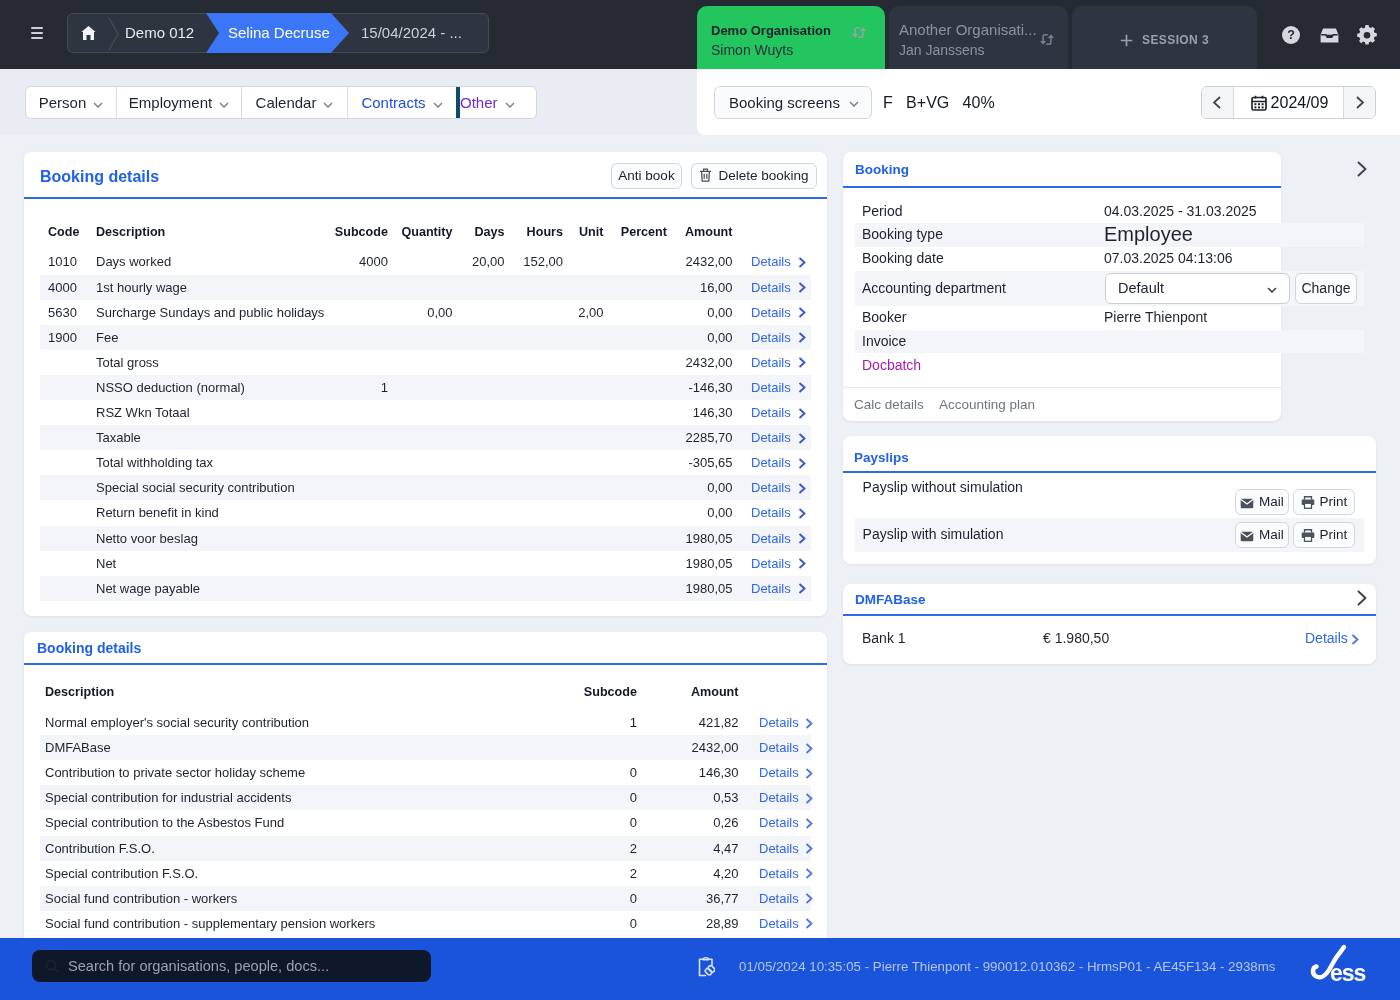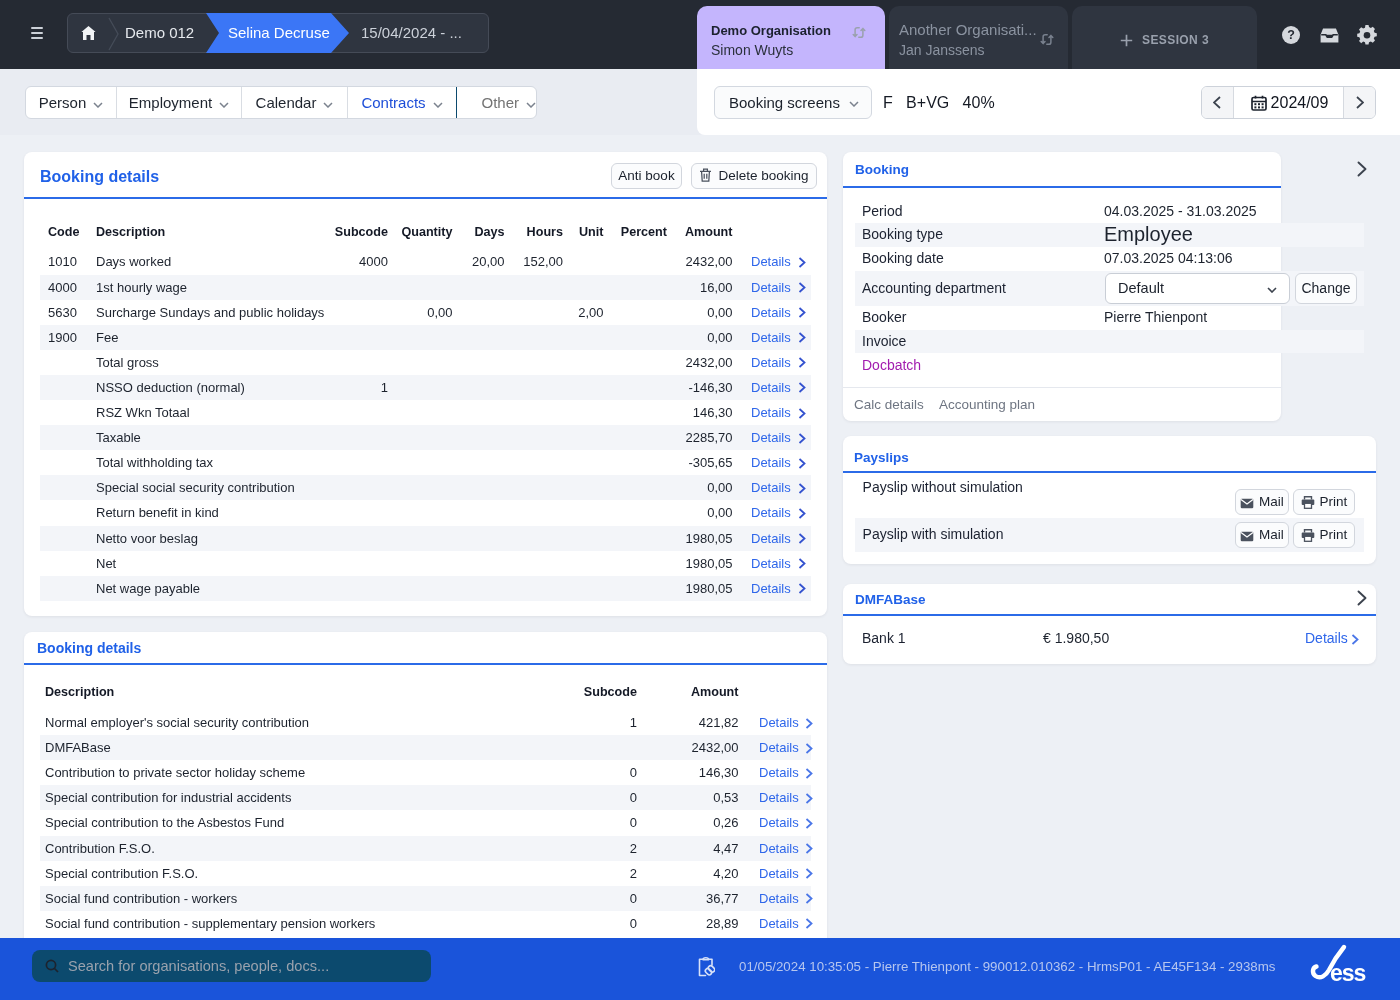--- a/index.html
+++ b/index.html
@@ -44,21 +44,21 @@
 <svg style="position:absolute;left:39px;top:3px" width="14" height="34" viewBox="0 0 14 34">
       <path d="M2 1 L11 17 L2 33" stroke="#454c58" stroke-width="1.3" fill="none"></path>
     </svg>
 <span class="crumbtx" style="left:57px">Demo 012</span>
 <svg style="position:absolute;left:137px;top:-1px" width="146" height="40" viewBox="0 0 146 40">
       <path d="M1 0 L126 0 L144 20 L126 40 L1 40 L14 20 Z" fill="#3b76f6"></path>
     </svg>
 <span class="crumbtx" style="left:160px;color:#fff">Selina Decruse</span>
 <span class="crumbtx" style="left:293px;color:#ccd1d9">15/04/2024 - ...</span>
 </div>
-<div class="abs tab" style="left:697px;top:6px;width:188px;height:63px;background:#c4b5fd">
+<div class="abs tab" style="left:697px;top:6px;width:188px;height:63px;background:#22c55e">
     <div class="tabtx1">Demo Organisation</div>
     <div class="tabtx2">Simon Wuyts</div>
     <svg style="position:absolute;right:19px;top:20px" width="14" height="13" viewBox="0 0 14 13">
       <g stroke="#9aa1ad" stroke-width="1.5" fill="none" stroke-linecap="round" stroke-linejoin="round">
         <path d="M7.2 1.7 H5.2 Q3.1 1.7 3.1 3.8 V10.3 M1.2 8.6 L3.1 10.6 L5 8.6"></path>
         <path d="M6.8 11.3 H8.8 Q10.9 11.3 10.9 9.2 V2.7 M9 4.4 L10.9 2.4 L12.8 4.4"></path>
       </g>
     </svg>
   </div>
 <div class="abs tab gtab" style="left:889px;top:6px;width:179px;height:63px;background:#2f3540">
@@ -90,21 +90,21 @@
       </svg></div>
 <div style="border-left:1px solid #d9dde3;width:125px;line-height:31px;text-align:center;font-size:15px;color:#1e242e;white-space:nowrap">Employment<svg style="margin-left:7px" width="10" height="6" viewBox="0 0 10 6">
         <path d="M1 1 L5 5 L9 1" stroke="#7b828e" stroke-width="1.5" fill="none"></path>
       </svg></div>
 <div style="border-left:1px solid #d9dde3;width:106px;line-height:31px;text-align:center;font-size:15px;color:#1e242e;white-space:nowrap">Calendar<svg style="margin-left:7px" width="10" height="6" viewBox="0 0 10 6">
         <path d="M1 1 L5 5 L9 1" stroke="#7b828e" stroke-width="1.5" fill="none"></path>
       </svg></div>
 <div style="border-left:1px solid #d9dde3;width:109px;line-height:31px;text-align:center;font-size:15px;color:#1d4ed8;white-space:nowrap">Contracts<svg style="margin-left:7px" width="10" height="6" viewBox="0 0 10 6">
         <path d="M1 1 L5 5 L9 1" stroke="#7b828e" stroke-width="1.5" fill="none"></path>
       </svg></div>
-<div style="border-left:1px solid #0c4a6e;width:80px;line-height:31px;text-align:right;font-size:15px;color:#737373;white-space:nowrap">Other<svg style="margin-left:7px" width="10" height="6" viewBox="0 0 10 6">
+<div style="border-left:4px solid #0c4a6e;width:80px;line-height:31px;text-align:left;font-size:15px;color:#6d28d9;white-space:nowrap">Other<svg style="margin-left:7px" width="10" height="6" viewBox="0 0 10 6">
         <path d="M1 1 L5 5 L9 1" stroke="#7b828e" stroke-width="1.5" fill="none"></path>
       </svg></div>
 </div>
 <div class="abs" style="left:714px;top:86px;width:158px;height:33px;z-index:2;background:#fafbfc;border:1px solid #d3d8e0;border-radius:6px;line-height:31px;font-size:15px;color:#1b212c;padding-left:14px">Booking screens<svg style="position:absolute;right:12px;top:14px" width="10" height="6" viewBox="0 0 10 6">
       <path d="M1 1 L5 5 L9 1" stroke="#7b828e" stroke-width="1.5" fill="none"></path>
     </svg></div>
 <div class="abs" style="left:883px;top:86px;height:33px;line-height:33px;z-index:2;font-size:16px;color:#151a24">F&nbsp;&nbsp;&nbsp;B+VG&nbsp;&nbsp;&nbsp;40%</div>
 <div class="abs" style="left:1201px;top:86px;width:175px;height:33px;z-index:2;background:#fff;border:1px solid #cdd2da;border-radius:6px;display:flex;overflow:hidden">
 <div style="width:32px;background:#f4f5f7;border-right:1px solid #d6dae0;position:relative">
       <svg style="position:absolute;left:11px;top:9px" width="8" height="13" viewBox="0 0 8 13">
@@ -499,21 +499,21 @@
 <div class="row" style="top:43.7px;height:23.6px;line-height:23.6px">
 <span class="cell" style="left:19px;color:#1b2130;font-size:14px">Bank 1</span>
 <span class="cell" style="left:200px;font-size:14px">€ 1.980,50</span>
 <span class="cell" style="left:462px;color:#2e66ea;font-size:13px;font-size:14px">Details</span>
 </div>
 <svg style="position:absolute;left:508px;top:50.5px" width="8" height="11" viewBox="0 0 8 11">
       <path d="M1.5 1 L6.5 5.5 L1.5 10" stroke="#4a76e8" stroke-width="1.8" fill="none"></path>
     </svg>
 </div>
 <div class="abs bottombar">
-<div style="position:absolute;left:32px;top:12px;width:399px;height:32px;background:#0c4a6e;border-radius:8px">
+<div style="position:absolute;left:32px;top:12px;width:399px;height:32px;background:#0f172a;border-radius:8px">
       <svg style="position:absolute;left:13px;top:9px" width="14" height="14" viewBox="0 0 14 14">
         <circle cx="6" cy="6" r="4.6" stroke="#1d232e" stroke-width="1.7" fill="none"></circle>
         <path d="M9.5 9.5 L13 13" stroke="#1d232e" stroke-width="1.7"></path>
       </svg>
       <span style="position:absolute;left:36px;top:0;line-height:32px;font-size:14.6px;color:#9aa2ad;white-space:nowrap">Search for organisations, people, docs...</span>
     </div>
 <svg style="position:absolute;left:698px;top:19px" width="17" height="20" viewBox="0 0 17 20">
       <g stroke="#d7e1f8" stroke-width="1.6" fill="none" stroke-linecap="round" stroke-linejoin="round">
         <path d="M4.7 2.3 H1.5 V18.5 H7.5 M11 2.3 H14 V8"></path>
         <path d="M5 2.8 C5 1.5 6 0.8 7.8 0.8 C9.6 0.8 10.6 1.5 10.6 2.8 Z"></path>

